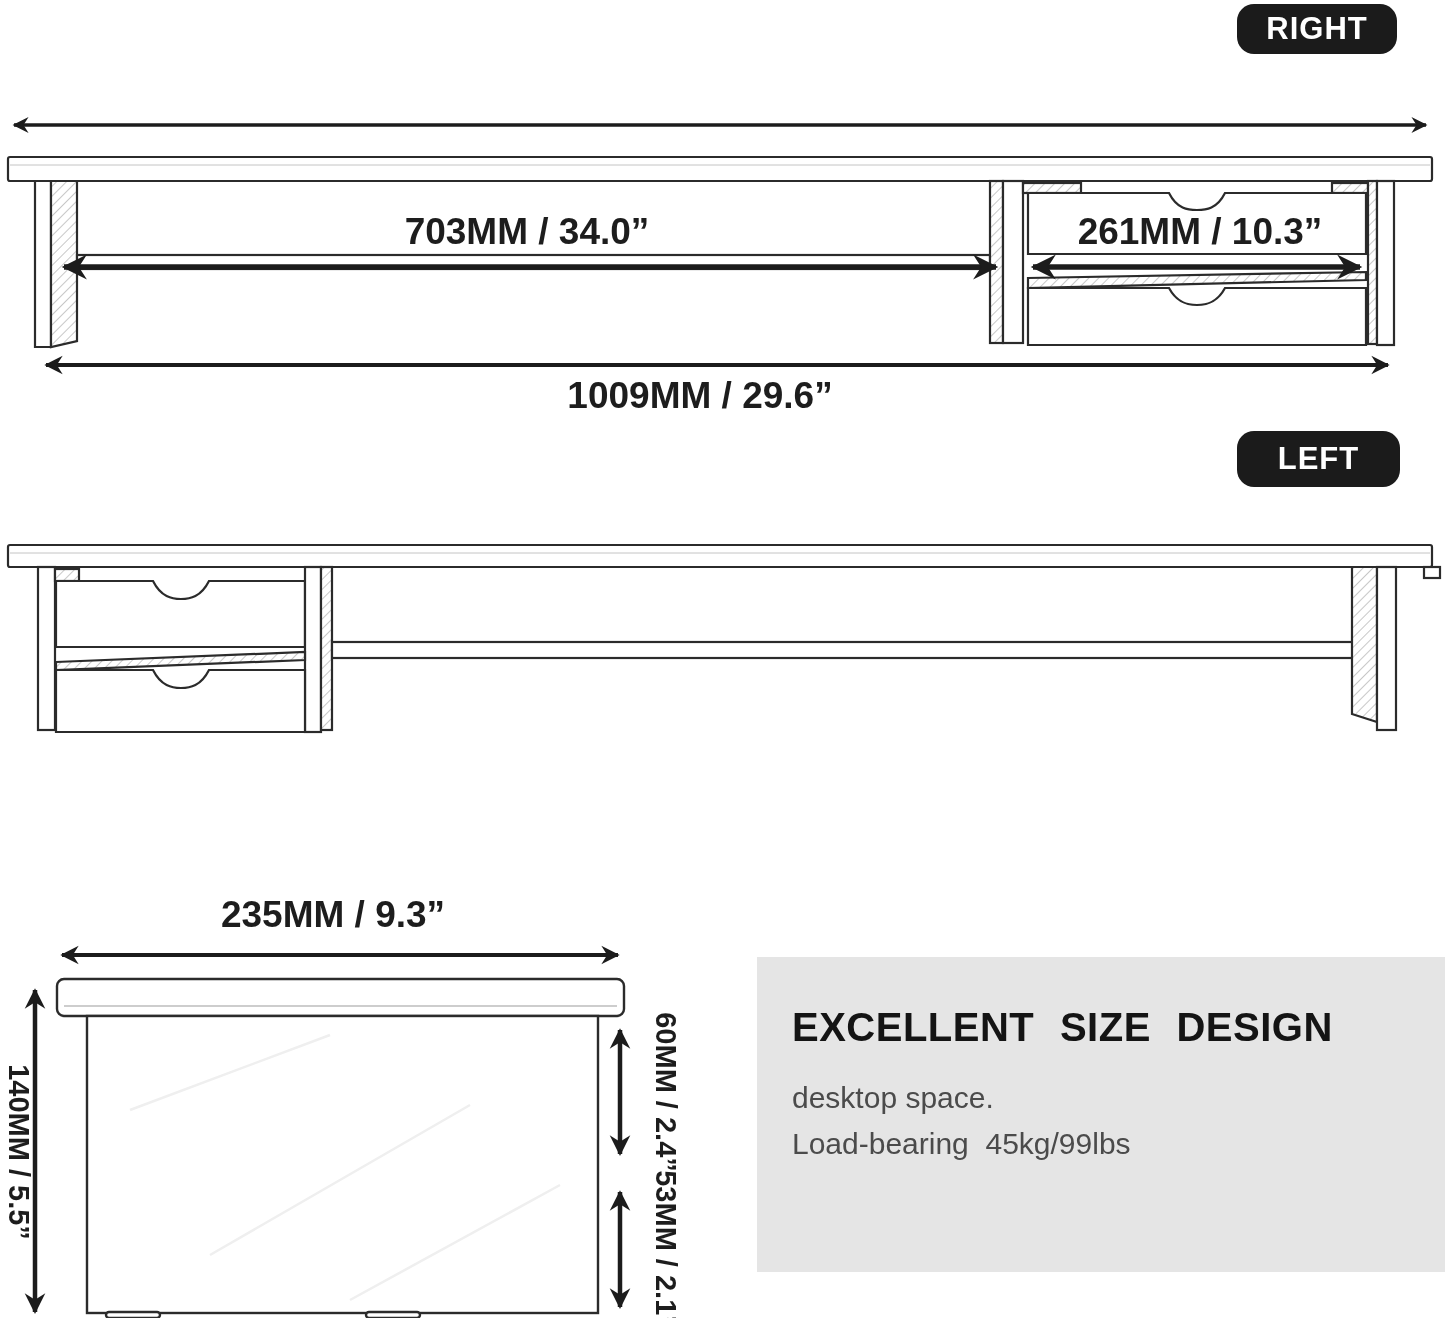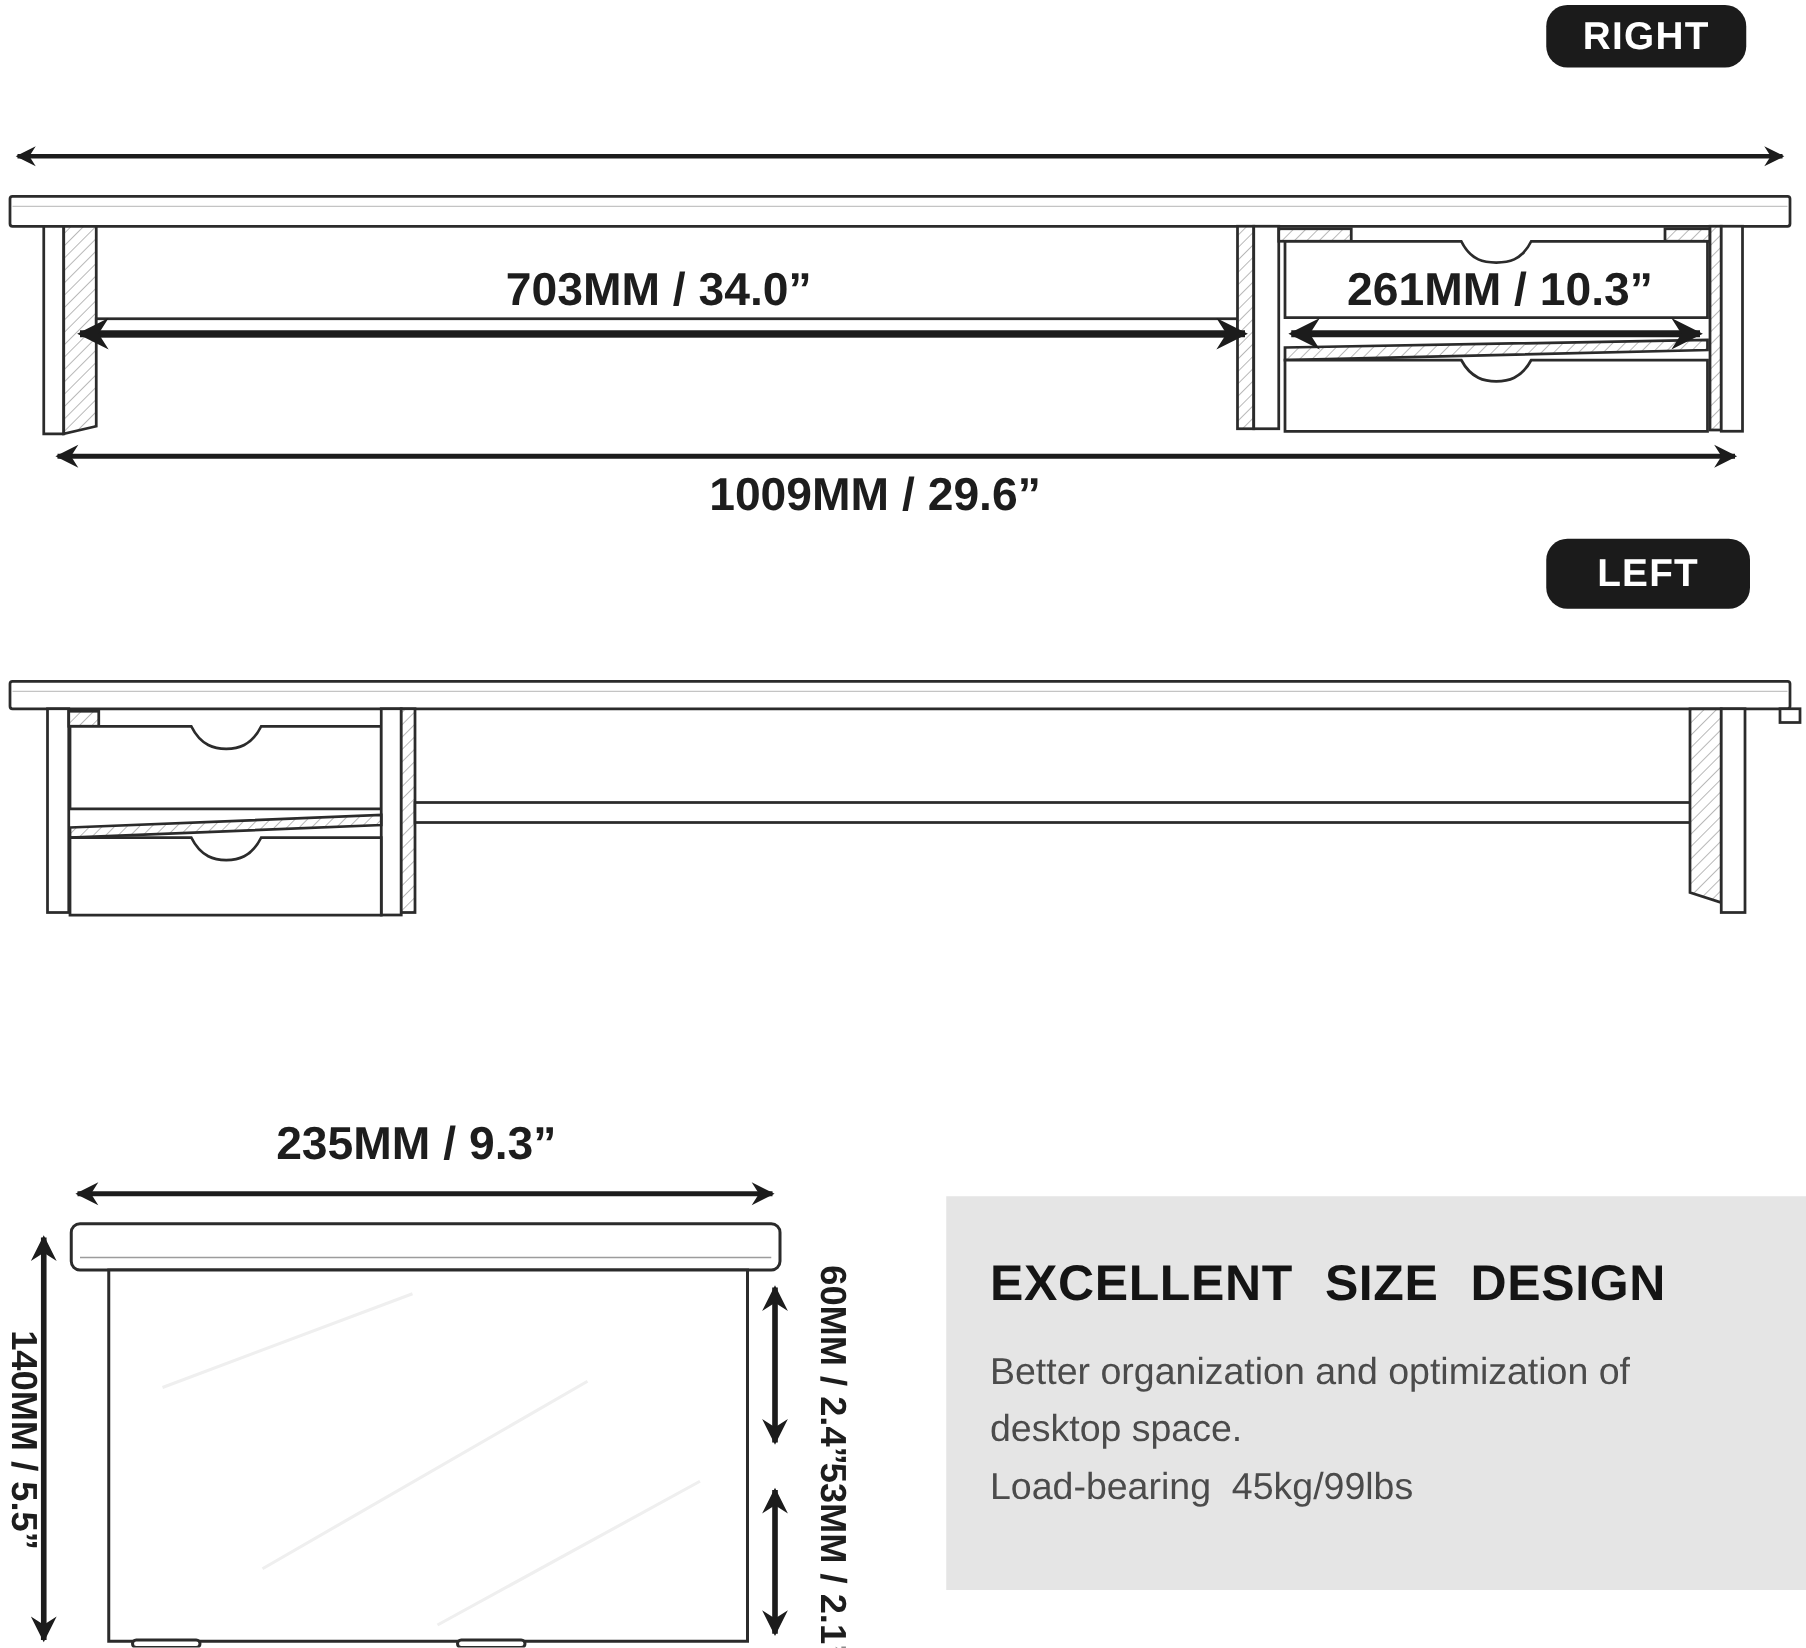--- a/index.html
+++ b/index.html
@@ -128,19 +128,18 @@
   <div class="lbl" style="left:700px;top:396px;">1009MM / 29.6”</div>
 
   <div class="lbl" style="left:333px;top:915px;">235MM / 9.3”</div>
   <div class="vlbl" style="left:18px;top:1152px;">140MM / 5.5”</div>
   <div class="vlbl" style="left:665px;top:1092px;">60MM / 2.4”</div>
   <div class="vlbl" style="left:665px;top:1250px;">53MM / 2.1”</div>
 
   <div class="panel">
     <div class="panel-heading">EXCELLENT SIZE DESIGN</div>
     <div class="panel-body">
-      <div>Better organization and optimization of</div>
       <div>desktop space.</div>
       <div>Load-bearing  45kg/99lbs</div>
     </div>
   </div>
 
 </div>
 
 </body></html>

